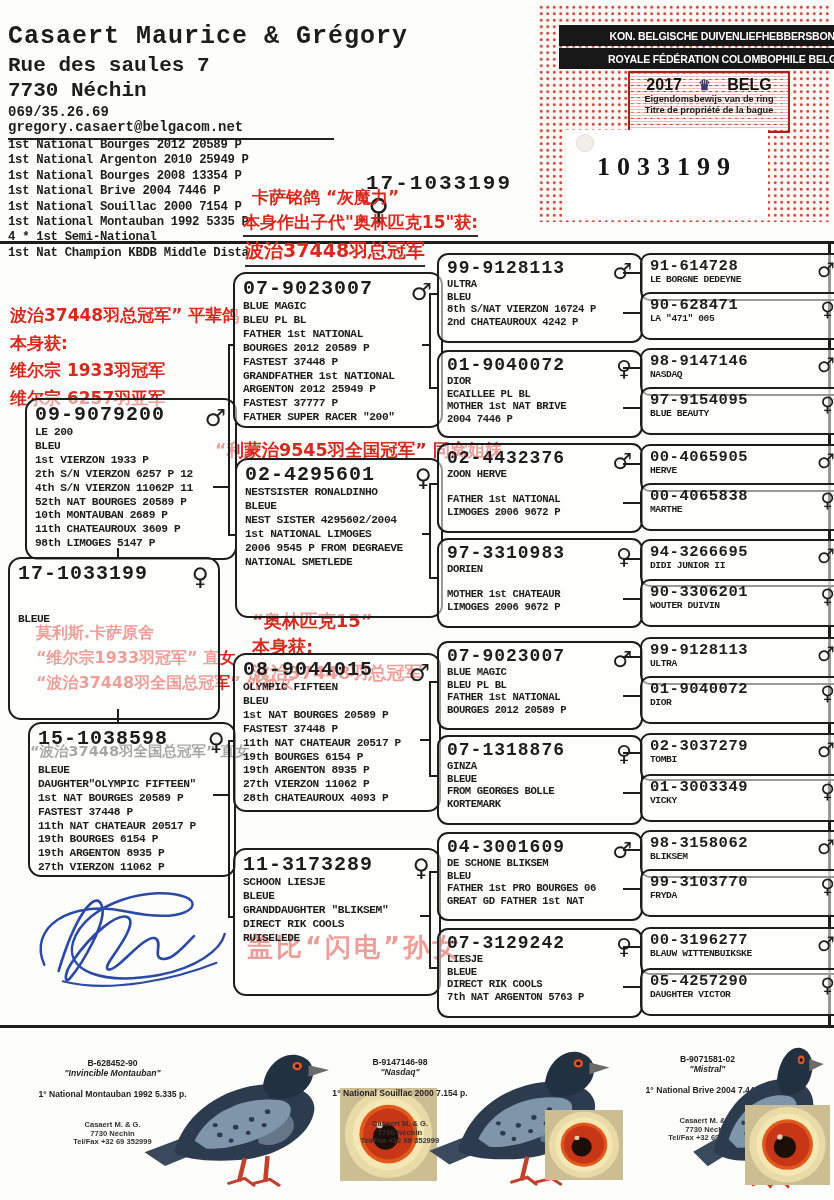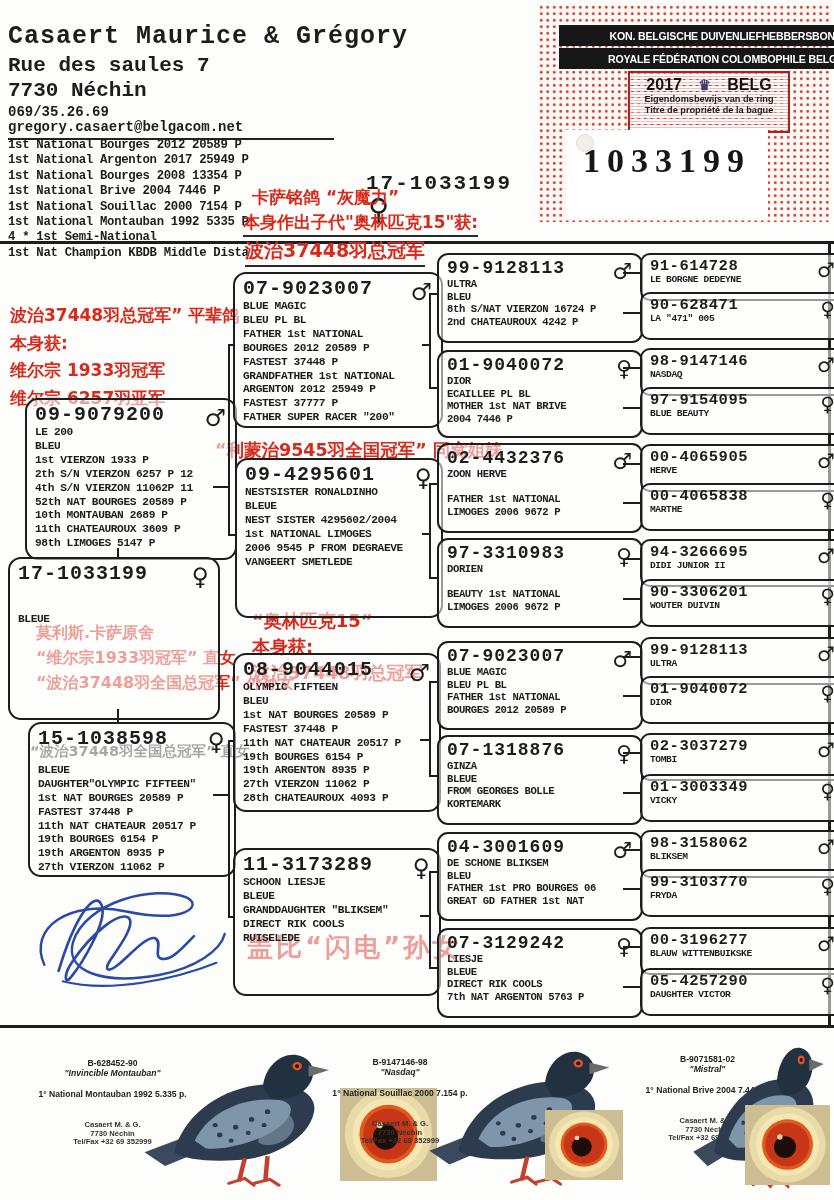--- a/index.html
+++ b/index.html
@@ -24,21 +24,21 @@
          font-family:"Liberation Sans",sans-serif;font-weight:700;font-size:10.6px;letter-spacing:-0.2px;
          display:flex;align-items:center;justify-content:center;white-space:nowrap;padding-left:48px;}
   .certbox{position:absolute;left:62px;top:67px;width:158px;height:58px;border:2.5px solid #a8231e;background:
            repeating-linear-gradient(0deg,rgba(205,56,49,.30) 0 1px,rgba(255,255,255,.9) 1px 3px); margin-left: 28px;}
   .certrow{display:flex;justify-content:space-evenly;align-items:center;margin-top:3px;
            font-family:"Liberation Sans",sans-serif;font-weight:700;font-size:16px;color:#131313;}
   .crown{font-size:14px;color:#3c3c6e;}
   .certline{text-align:center;font-family:"Liberation Sans",sans-serif;font-weight:700;font-size:9.2px;line-height:11px;color:#1b1b1b;}
   .numbox{position:absolute;left:28px;top:126px;width:202px;height:88px;background:#fff;}
   .numhole{position:absolute;left:10px;top:4px;width:16px;height:16px;border-radius:50%;background:#f2efe9;border:1px solid #e2ded6;}
-  .numtext{text-align:center;margin-top:12px;font-family:"Liberation Serif",serif;font-size:34px;font-weight:600;letter-spacing:7px;color:#161616;}
+  .numtext{text-align:center;margin-top:22px;font-family:"Liberation Serif",serif;font-size:26px;font-weight:600;letter-spacing:7px;color:#161616;}
   
   .line{position:absolute;background:#1d1d1d;}
   
   .box{position:absolute;border:2.2px solid #1d1d1d;border-radius:13px;background:rgba(255,255,255,.55);
        padding:3px 8px;overflow:hidden;}
   .box .ring{font-size:20px;font-weight:700;letter-spacing:1px;display:block;}
   .box .sex{position:absolute;top:4px;right:9px;font-size:24px;font-weight:700;font-family:"DejaVu Sans",sans-serif;}
   .box .bline{font-size:11.2px;font-weight:700;line-height:13.9px;letter-spacing:-0.4px;white-space:nowrap;}
   .box.mid{border-radius:11px;}
   .box.mid .ring{font-size:18px;}
@@ -68,21 +68,21 @@
 
 <div class="page">
 
   <div class="hname">Casaert Maurice &amp; Grégory</div>
   <div class="haddr1">Rue des saules 7</div>
   <div class="haddr2">7730 Néchin</div>
   <div class="hphone">069/35.26.69</div>
   <div class="hemail">gregory.casaert@belgacom.net</div>
   <div class="ach">
     <div>1st National Bourges 2012 20589 P</div>
-    <div>1st National Argenton 2017 25949 P</div>
+    <div>1st National Argenton 2010 25949 P</div>
     <div>1st National Bourges 2008 13354 P</div>
     <div>1st National Brive 2004 7446 P</div>
     <div>1st National Souillac 2000 7154 P</div>
     <div>1st National Montauban 1992 5335 P</div>
     <div>4 * 1st Semi-National</div>
     <div>1st Nat Champion KBDB Middle Dista</div>
   </div>
 
   <div class="subring">17-1033199</div>
   <div class="subsex">♀</div>
@@ -179,28 +179,28 @@
       <div class="bline">BLEU PL BL</div>
       <div class="bline">FATHER 1st NATIONAL</div>
       <div class="bline">BOURGES 2012 20589 P</div>
       <div class="bline">FASTEST 37448 P</div>
       <div class="bline">GRANDFATHER 1st NATIONAL</div>
       <div class="bline">ARGENTON 2012 25949 P</div>
       <div class="bline">FASTEST 37777 P</div>
       <div class="bline">FATHER SUPER RACER "200"</div>
     </div>
   <div class="box" style="left:235px;top:458px;width:188px;height:150px">
-      <span class="ring">09-4295601</span>
+      <span class="ring">02-4295601</span>
       <span class="sex">♀</span>
       <div class="bline">NESTSISTER RONALDINHO</div>
       <div class="bline">BLEUE</div>
       <div class="bline">NEST SISTER 4295602/2004</div>
       <div class="bline">1st NATIONAL LIMOGES</div>
       <div class="bline">2006 9545 P FROM DEGRAEVE</div>
-      <div class="bline">VANGEERT SMETLEDE</div>
+      <div class="bline">NATIONAL SMETLEDE</div>
     </div>
   <div class="box" style="left:233px;top:653px;width:188px;height:149px">
       <span class="ring">08-9044015</span>
       <span class="sex">♂</span>
       <div class="bline">OLYMPIC FIFTEEN</div>
       <div class="bline">BLEU</div>
       <div class="bline">1st NAT BOURGES 20589 P</div>
       <div class="bline">FASTEST 37448 P</div>
       <div class="bline">11th NAT CHATEAUR 20517 P</div>
       <div class="bline">19th BOURGES 6154 P</div>
@@ -240,21 +240,21 @@
       <div class="bline">ZOON HERVE</div>
       <div class="bline">&nbsp;</div>
       <div class="bline">FATHER 1st NATIONAL</div>
       <div class="bline">LIMOGES 2006 9672 P</div>
     </div>
   <div class="box mid" style="left:437px;top:538px;width:186px;height:80px">
       <span class="ring">97-3310983</span>
       <span class="sex">♀</span>
       <div class="bline">DORIEN</div>
       <div class="bline">&nbsp;</div>
-      <div class="bline">BEAUTY 1st NATIONAL</div>
+      <div class="bline">MOTHER 1st CHATEAUR</div>
       <div class="bline">LIMOGES 2006 9672 P</div>
     </div>
   <div class="box mid" style="left:437px;top:641px;width:186px;height:79px">
       <span class="ring">07-9023007</span>
       <span class="sex">♂</span>
       <div class="bline">BLUE MAGIC</div>
       <div class="bline">BLEU PL BL</div>
       <div class="bline">FATHER 1st NATIONAL</div>
       <div class="bline">BOURGES 2012 20589 P</div>
     </div>

